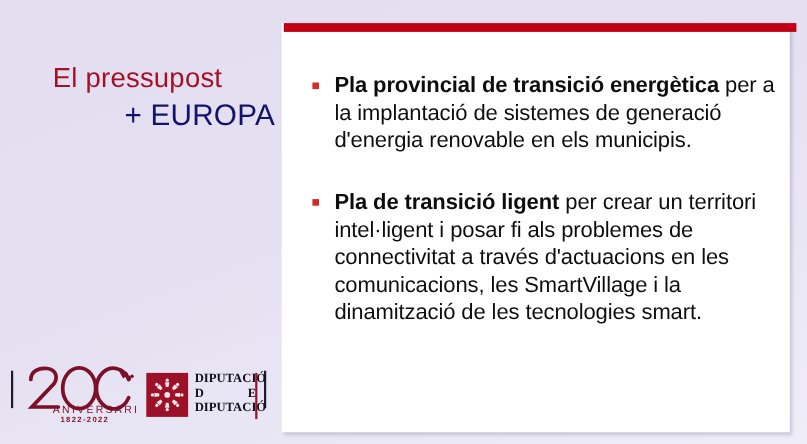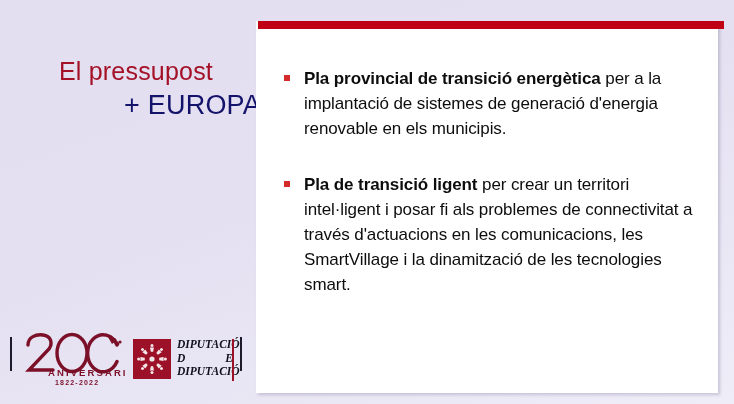--- a/index.html
+++ b/index.html
@@ -21,21 +21,20 @@
     overflow: hidden;
   }
 
   
   #title-block {
     position: absolute;
     left: 0;
     top: 55px;
     width: 250px;
     text-align: center;
-    padding-left: 11px;
   }
   #title-line-1 {
     color: #a41127;
     font-size: 25px;
     line-height: 32px;
     letter-spacing: 0.2px;
     white-space: nowrap;
   }
   #title-line-2 {
     color: #14136b;
@@ -79,21 +78,21 @@
   .bullet-marker {
     flex: 0 0 auto;
     width: 6px;
     height: 6px;
     background: #d42a2a;
     margin-top: 9px;
     margin-right: 14px;
   }
   .bullet-text {
     flex: 1 1 auto;
-    font-size: 17px;
+    font-size: 20px;
     line-height: 25px;
     color: #0d0d0d;
     letter-spacing: -0.1px;
   }
   .bullet-text .lead {
     font-weight: bold;
   }
 
   
   #footer-logos {
@@ -124,40 +123,39 @@
     left: 0;
     top: 0;
   }
   #aniv-word {
     position: absolute;
     left: 26px;
     top: 35px;
     font-size: 9.5px;
     letter-spacing: 2.1px;
     color: #7b1028;
-    font-weight: bold;
+    font-weight: normal;
   }
   #aniv-years {
     position: absolute;
     left: 33px;
     top: 47px;
     font-size: 7px;
     letter-spacing: 1.2px;
     color: #7b1028;
     font-weight: bold;
   }
 
   
   #logo-diputacio {
     position: absolute;
     left: 133px;
     top: 339px;
     width: 116px;
     height: 42px;
-    font-style: italic;
   }
   #dip-shield {
     position: absolute;
     left: 0;
     top: 0;
     width: 38px;
     height: 40px;
     background: #9c1128;
   }
   #dip-text {

